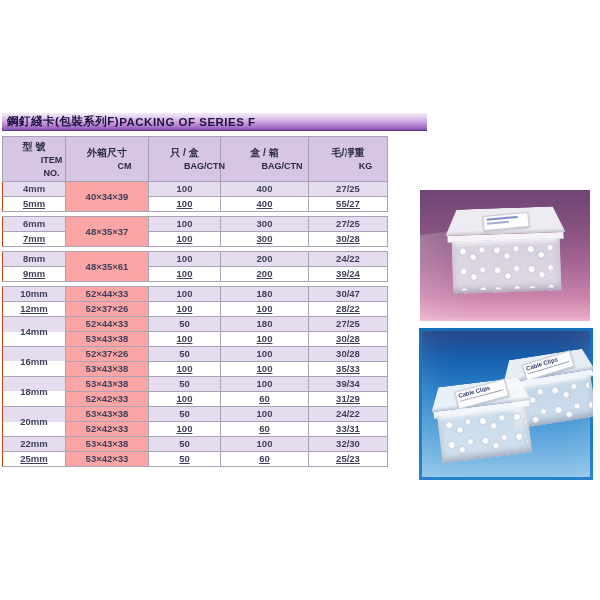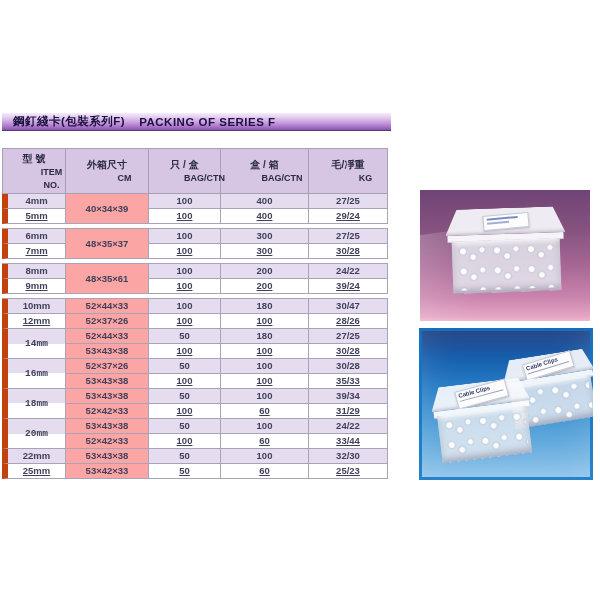--- a/index.html
+++ b/index.html
@@ -1,42 +1,42 @@
 <!DOCTYPE html>
 <html><head>
 <meta charset="utf-8">
 <style>
   html,body{margin:0;padding:0;background:#fff;}
   .page{position:relative;width:600px;height:600px;background:#ffffff;overflow:hidden;
         font-family:"Liberation Sans",sans-serif;}
 
   
-  .title-bar{position:absolute;left:2px;top:113px;width:389px;height:18px;
+  .title-bar{position:absolute;left:2px;top:113px;width:425px;height:18px;
     background:linear-gradient(180deg,#f5ecf9 0%,#e7d2f1 22%,#c99ede 55%,#a772c8 82%,#8f5cb4 96%,#7a4aa0 100%);
-    display:flex;align-items:center;padding-left:11px;box-sizing:border-box;
+    display:flex;align-items:center;padding-left:5px;box-sizing:border-box;
     border-bottom:1px solid #5c3a80;}
   .title-bar .t-zh{font-size:11.5px;font-weight:bold;color:#1b1140;letter-spacing:.5px;}
-  .title-bar .t-en{font-size:11.5px;font-weight:bold;color:#1b1140;margin-left:14px;letter-spacing:.5px;}
-
-  
-  table.pack{position:absolute;left:2px;top:148px;width:386px;border-spacing:0;table-layout:fixed;}
+  .title-bar .t-en{font-size:11.5px;font-weight:bold;color:#1b1140;letter-spacing:.5px;}
+
+  
+  table.pack{position:absolute;left:2px;top:136px;width:386px;border-spacing:0;table-layout:fixed;}
   .pack th,.pack td{box-sizing:border-box;text-align:center;vertical-align:middle;
     font-family:"Liberation Sans",sans-serif;}
   .pack th{background:#d6c5e3;border-top:1px solid #a79fb5;border-right:1px solid #a79fb5;
     border-bottom:1px solid #a79fb5;height:46px;padding:2px 0;}
   .pack th.first{border-left:1px solid #a79fb5;}
   .pack th .zh{display:block;font-size:10px;font-weight:bold;color:#2a2a44;line-height:1.5;}
   .pack th .en{display:block;font-size:9px;font-weight:bold;color:#2a2a44;line-height:1.4;margin-left:35px;}
   .pack td{border-right:1px solid #aaa3b8;border-bottom:1px solid #aaa3b8;height:15px;
     padding:1px 2px;font-size:9.5px;font-weight:bold;color:#40405a;line-height:1;}
-  .pack td.first{border-left:6px solid #c2410c;}
+  .pack td.first{border-left:1px solid #c2410c;}
   .pack td.lav{background:#e5dcef;}
   .pack td.white{background:#ffffff;text-decoration:underline;}
   .pack td.cm{background:#fca5a5;}
-  .pack td.merged-item{background:linear-gradient(180deg,#e5dcef 0%,#e5dcef 50%,#ffffff 50%,#ffffff 100%);font-family:Liberation Mono, monospace;}
+  .pack td.merged-item{background:linear-gradient(180deg,#e5dcef 0%,#e5dcef 50%,#ffffff 50%,#ffffff 100%);}
   .pack tr.gap td{border:none;border-bottom:1px solid #aaa3b8;background:#fff;height:5px;padding:0;}
 
   
   .photo{position:absolute;overflow:hidden;}
   .photo-top{left:420px;top:190px;width:170px;height:131px;
     background:linear-gradient(180deg,#6f4476 0%,#86527f 30%,#a76795 58%,#ca84ad 82%,#e5a6c5 97%,#eeb9ce 100%);}
   .photo-top .sheen{position:absolute;left:-20px;top:40px;width:120px;height:90px;
     background:linear-gradient(115deg,rgba(255,255,255,.28) 0%,rgba(255,255,255,.08) 45%,transparent 70%);
     transform:rotate(-8deg);}
   .photo-bottom{left:419px;top:328px;width:174px;height:152px;
@@ -115,21 +115,21 @@
           <td class="lav first">4mm</td>
           <td class="cm" rowspan="2">40×34×39</td>
           <td class="lav">100</td>
           <td class="lav">400</td>
           <td class="lav">27/25</td>
         </tr>
         <tr>
           <td class="white first">5mm</td>
           <td class="white">100</td>
           <td class="white">400</td>
-          <td class="white">29/24</td>
+          <td class="white">55/27</td>
         </tr>
         <tr class="gap">
           <td colspan="5"></td>
         </tr>
         <tr>
           <td class="lav first">6mm</td>
           <td class="cm" rowspan="2">48×35×37</td>
           <td class="lav">100</td>
           <td class="lav">300</td>
           <td class="lav">27/25</td>
@@ -164,21 +164,21 @@
           <td class="cm">52×44×33</td>
           <td class="lav">100</td>
           <td class="lav">180</td>
           <td class="lav">30/47</td>
         </tr>
         <tr>
           <td class="white first">12mm</td>
           <td class="cm">52×37×26</td>
           <td class="white">100</td>
           <td class="white">100</td>
-          <td class="white">28/26</td>
+          <td class="white">28/22</td>
         </tr>
         <tr>
           <td class="merged-item first" rowspan="2">14mm</td>
           <td class="cm">52×44×33</td>
           <td class="lav">50</td>
           <td class="lav">180</td>
           <td class="lav">27/25</td>
         </tr>
         <tr>
           <td class="cm">53×43×38</td>
@@ -216,21 +216,21 @@
           <td class="merged-item first" rowspan="2">20mm</td>
           <td class="cm">53×43×38</td>
           <td class="lav">50</td>
           <td class="lav">100</td>
           <td class="lav">24/22</td>
         </tr>
         <tr>
           <td class="cm">52×42×33</td>
           <td class="white">100</td>
           <td class="white">60</td>
-          <td class="white">33/44</td>
+          <td class="white">33/31</td>
         </tr>
         <tr>
           <td class="lav first">22mm</td>
           <td class="cm">53×43×38</td>
           <td class="lav">50</td>
           <td class="lav">100</td>
           <td class="lav">32/30</td>
         </tr>
         <tr>
           <td class="white first">25mm</td>

